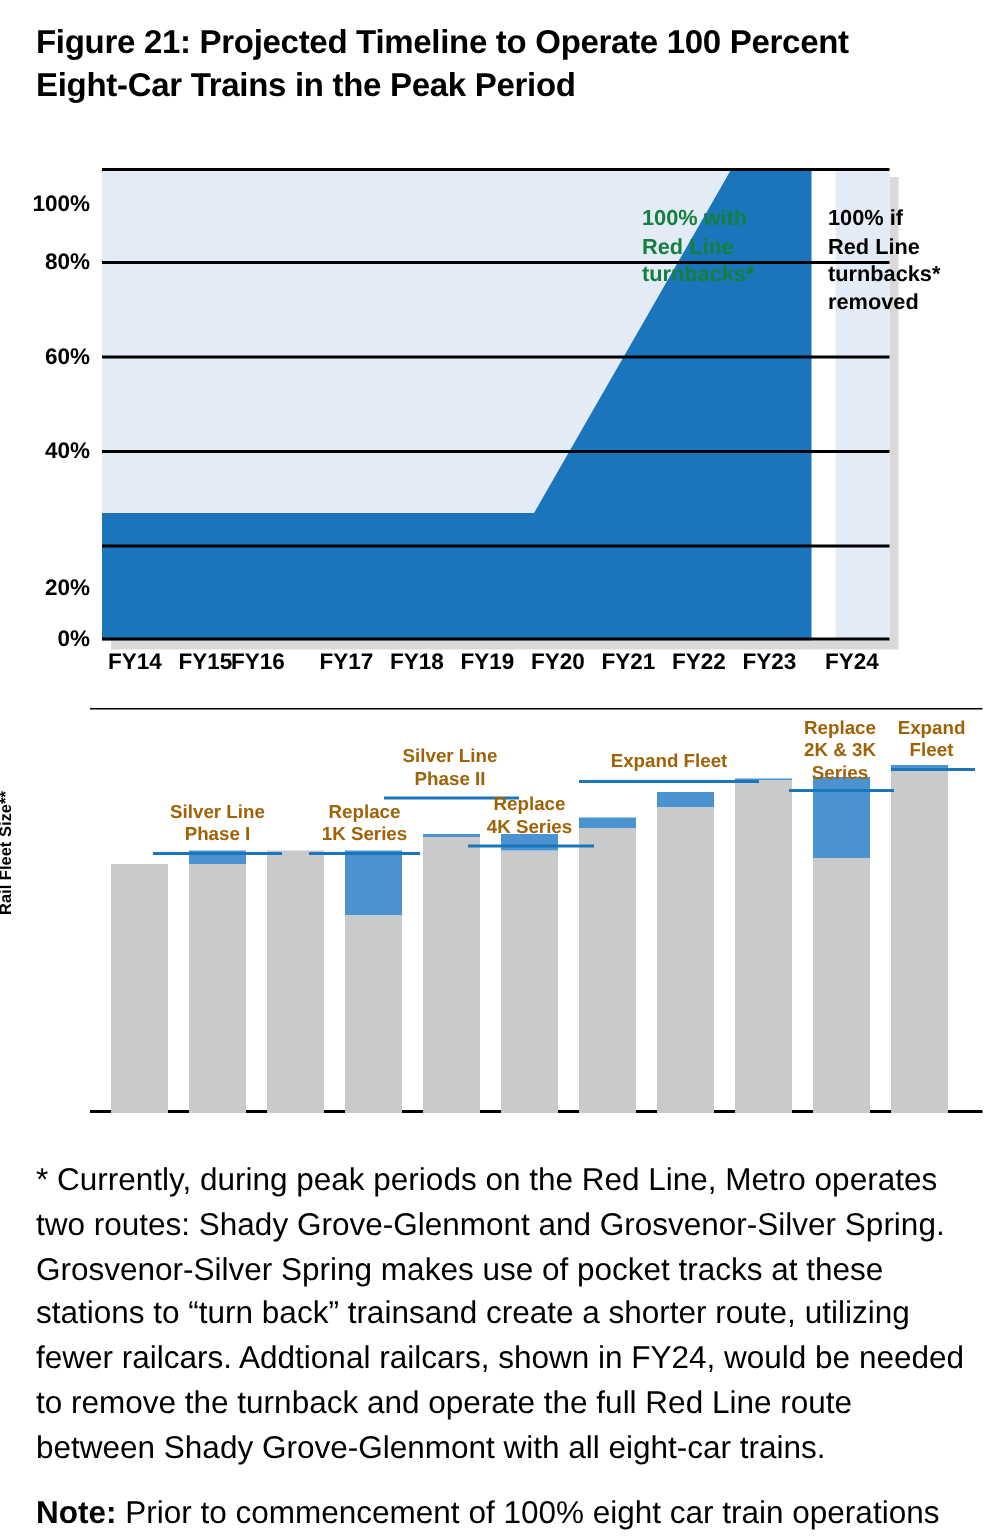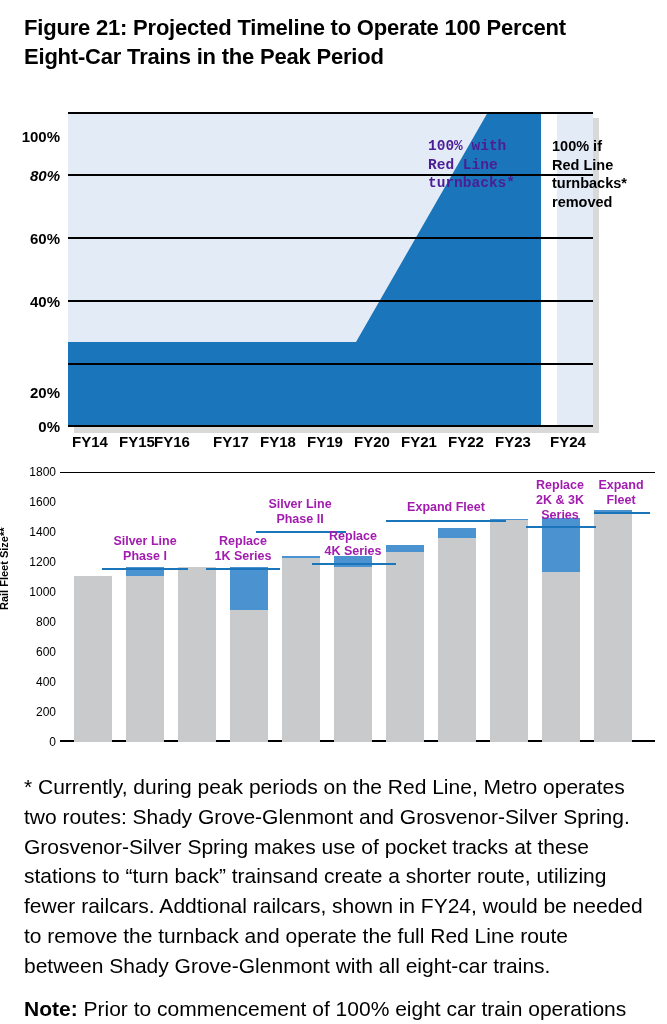--- a/index.html
+++ b/index.html
@@ -109,21 +109,21 @@
     text-align: center;
     transform: translateX(-50%);
     white-space: nowrap;
   }
   .c1-anno {
     position: absolute;
     font-size: 14.5px;
     font-weight: bold;
     line-height: 1.28;
   }
-  .c1-anno-white { color: #4c1d95; font-family: Liberation Mono, monospace; }
+  .c1-anno-white { color: #15803d; }
   .c1-anno-black { color: #000000; }
 
   
   .chart2 {
     position: absolute;
     left: 0px;
     top: 460px;
     width: 667px;
     height: 300px;
   }
@@ -179,21 +179,21 @@
     background: #c9cacc;
   }
   .c2-bar-blue {
     position: absolute;
     background: #4a92d0;
   }
   .c2-anno {
     position: absolute;
     font-size: 12.5px;
     font-weight: bold;
-    color: #a21caf;
+    color: #a16207;
     text-align: center;
     line-height: 1.18;
   }
   .c2-anno-line {
     position: absolute;
     height: 2px;
     background: #1b75bb;
   }
 
   
@@ -239,21 +239,21 @@
 Red Line
 turnbacks*</div>
       <div class="c1-anno c1-anno-black" style="left:484px; top:25px; width:92px; white-space:pre-line;">100% if
 Red Line
 turnbacks*
 removed</div>
     </div>
 
     <div class="c1-ylabels">
       <div class="c1-ylabel" style="top:0px;margin-top:24px;">100%</div>
-      <div class="c1-ylabel" style="top:63px;font-style:italic;">80%</div>
+      <div class="c1-ylabel" style="top:63px;">80%</div>
       <div class="c1-ylabel" style="top:126px;">60%</div>
       <div class="c1-ylabel" style="top:189px;">40%</div>
       <div class="c1-ylabel" style="top:252px;margin-top:28px;">20%</div>
       <div class="c1-ylabel" style="top:314px;">0%</div>
     </div>
 
     <div class="c1-xlabels">
       <div class="c1-xlabel" style="left:22px;">FY14</div>
       <div class="c1-xlabel" style="left:69px;">FY15</div>
       <div class="c1-xlabel" style="left:104px;">FY16</div>
@@ -265,32 +265,20 @@
       <div class="c1-xlabel" style="left:398px;">FY22</div>
       <div class="c1-xlabel" style="left:445px;">FY23</div>
       <div class="c1-xlabel" style="left:500px;">FY24</div>
     </div>
   </div>
 
   <div class="chart2">
 
     <div class="c2-axis-title">Rail Fleet Size**</div>
 
-    <div class="c2-ylabels">
-      <div class="c2-ylabel" style="top:0px;">1800</div>
-      <div class="c2-ylabel" style="top:30px;">1600</div>
-      <div class="c2-ylabel" style="top:60px;">1400</div>
-      <div class="c2-ylabel" style="top:90px;">1200</div>
-      <div class="c2-ylabel" style="top:120px;">1000</div>
-      <div class="c2-ylabel" style="top:150px;">800</div>
-      <div class="c2-ylabel" style="top:180px;">600</div>
-      <div class="c2-ylabel" style="top:210px;">400</div>
-      <div class="c2-ylabel" style="top:240px;">200</div>
-      <div class="c2-ylabel" style="top:270px;">0</div>
-    </div>
 
     <div class="c2-plot">
       <div class="c2-axisline" style="top:0px;"></div>
       <div class="c2-baseline"></div>
 
       <div class="c2-bar-grey" style="left:14px;  width:38px; height:165.6px;"></div>
 
       <div class="c2-bar-grey" style="left:66px;  width:38px; height:165.6px;"></div>
       <div class="c2-bar-blue" style="left:66px;  width:38px; bottom:165.6px; height:9px;"></div>
 

